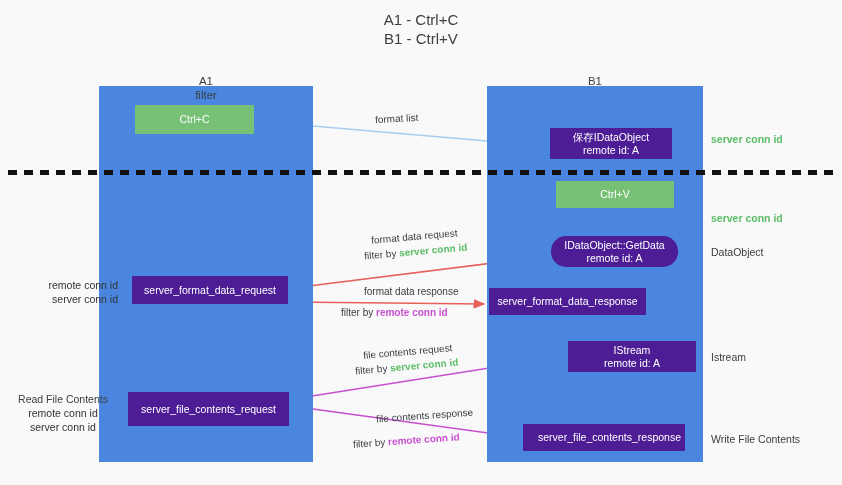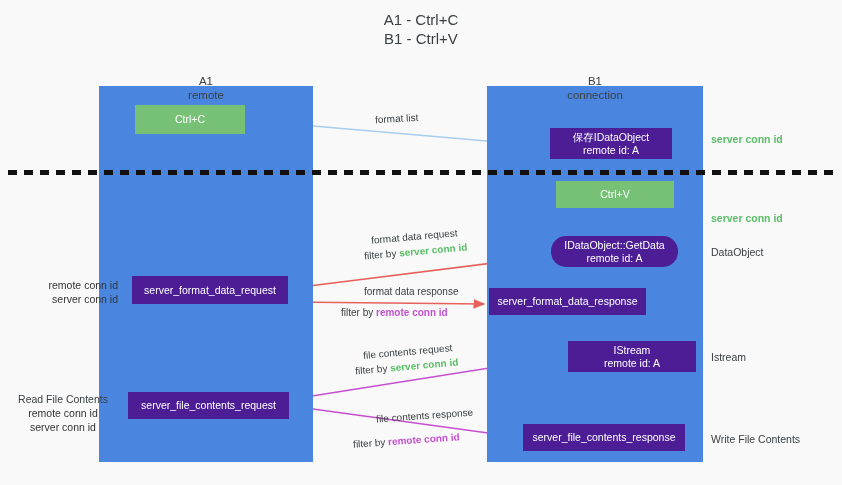--- a/index.html
+++ b/index.html
@@ -72,29 +72,29 @@
     color: #ffffff;
     font-size: 10.5px;
     line-height: 13px;
     padding: 2px 4px;
   }
   .node.green  { background: #77c176; }
   .node.orange { background: #4c1d95; }
   .node .l2 { display: block; }
 
   
-  #node-ctrlc   { left: 135px; top: 105px; width: 110px; height: 29px; }
+  #node-ctrlc   { left: 135px; top: 105px; width: 119px; height: 29px; }
   #node-save    { left: 550px; top: 128px; width: 122px; height: 31px; }
   #node-ctrlv   { left: 556px; top: 181px; width: 118px; height: 27px; }
   #node-getdata { left: 551px; top: 236px; width: 127px; height: 31px; border-radius: 15px; }
   #node-fmtreq  { left: 132px; top: 276px; width: 156px; height: 28px; }
   #node-fmtresp { left: 489px; top: 288px; width: 157px; height: 27px; }
   #node-istream { left: 568px; top: 341px; width: 128px; height: 31px; }
-  #node-filereq { left: 128px; top: 392px; width: 161px; height: 27px; }
-  #node-fileresp{ left: 523px; top: 424px; width: 162px; height: 27px; }
+  #node-filereq { left: 128px; top: 392px; width: 161px; height: 34px; }
+  #node-fileresp{ left: 523px; top: 424px; width: 162px; height: 27px; align-items: flex-end; }
 
   
   .side {
     font-size: 10.5px;
     line-height: 14px;
   }
   .side.plain  { color: #3c4043; }
   .side.green  { color: #5bbd68; font-weight: bold; }
 
   #ann-srv1 { left: 711px; top: 132px; }
@@ -161,25 +161,24 @@
 </svg>
 
 <div class="abs" id="title">A1 - Ctrl+C
 B1 - Ctrl+V</div>
 
 <div class="abs lane" id="lane-a1"></div>
 <div class="abs lane" id="lane-b1"></div>
 
 <div class="abs col-header" id="hdr-a1">
   <span>A1</span>
-  <span class="sub">remote</span>
+  <span class="sub">filter</span>
 </div>
 <div class="abs col-header" id="hdr-b1">
   <span>B1</span>
-  <span class="sub">connection</span>
 </div>
 
 <div class="abs" id="divider"></div>
 
 <div class="abs node green" id="node-ctrlc">
   <span>Ctrl+C</span>
 </div>
 
 <div class="abs node orange" id="node-save">
   <span>保存IDataObject</span>

